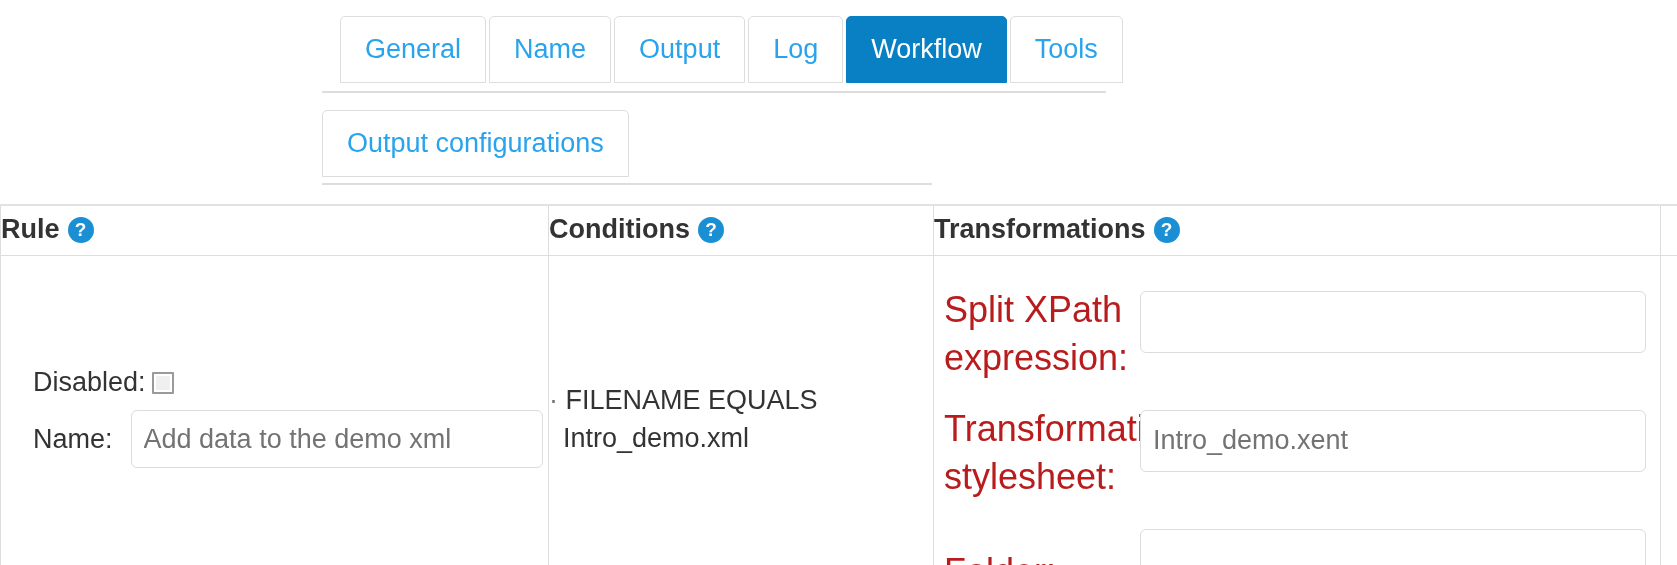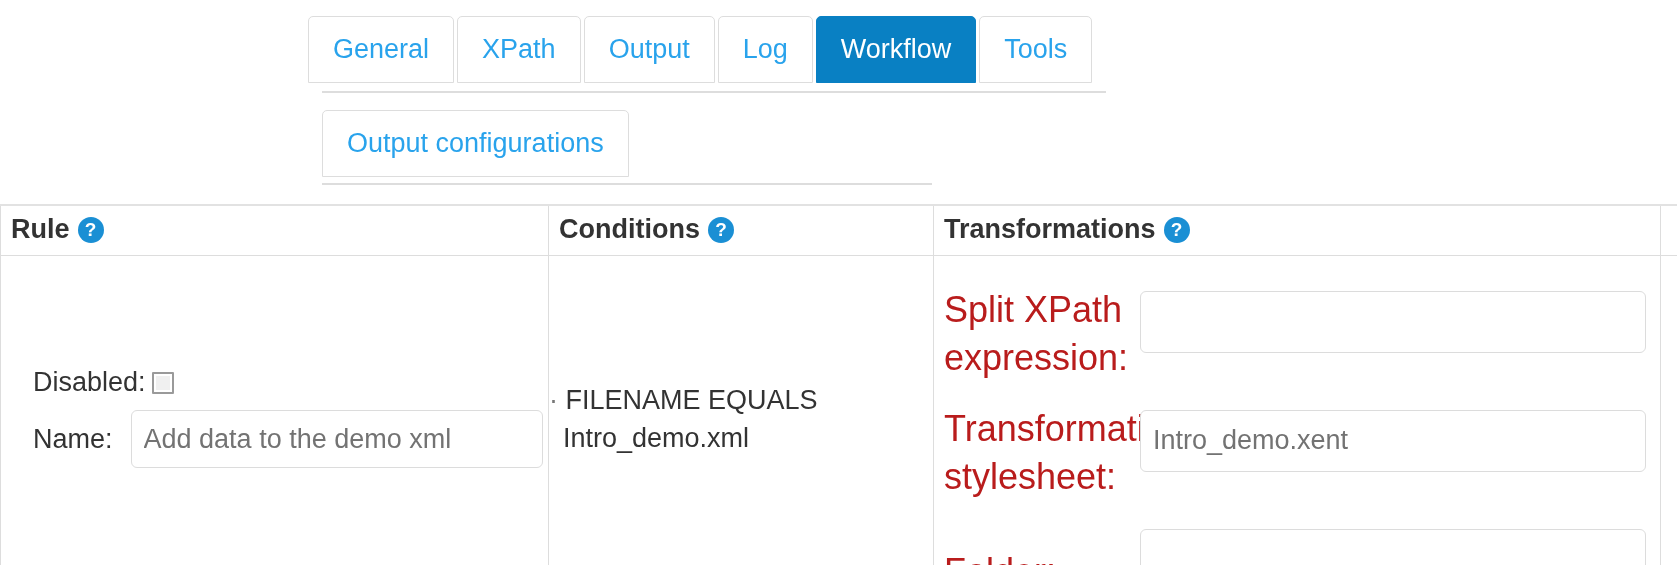--- a/index.html
+++ b/index.html
@@ -20,21 +20,21 @@
     width: 1677px;
     height: 565px;
   }
 
   
   .tabrow {
     position: absolute;
     display: flex;
     align-items: flex-end;
   }
-  #tabrow-main { left: 308px; top: 16px; }
+  #tabrow-main { left: 340px; top: 16px; }
   #tabrow-sub  { left: 322px; top: 110px; }
 
   .tab {
     box-sizing: border-box;
     border: 1px solid #dddddd;
     border-radius: 5px 5px 0 0;
     background: #ffffff;
     color: #29a3ec;
     font-size: 27px;
     line-height: 1;
@@ -72,21 +72,21 @@
   .grid th, .grid td {
     border: 1px solid #dddddd;
     border-left: 0;
     padding: 0;
     vertical-align: top;
     text-align: left;
     background: #ffffff;
   }
   .grid th {
     font-weight: bold;
-    padding: 8px 10px 10px 10px;
+    padding: 8px 10px 10px 0;
     white-space: nowrap;
     border-top: 2px solid #e2e2e2;
   }
   .col-rule   { width: 548px; }
   .col-cond   { width: 385px; }
   .col-trans  { width: 727px; }
   .col-extra  { width: 17px; }
 
   .grid th.cell-left, .grid td.cell-left { border-left: 1px solid #dddddd; }
 
@@ -204,21 +204,21 @@
   .row2 td { height: 14px; background: #efefef; }
 </style>
 </head>
 <body>
 
 <div class="page">
 
   <div class="tabrow-underline" id="underline-main"></div>
   <div class="tabrow" id="tabrow-main">
     <div class="tab">General</div>
-    <div class="tab">XPath</div>
+    <div class="tab">Name</div>
     <div class="tab">Output</div>
     <div class="tab">Log</div>
     <div class="tab active">Workflow</div>
     <div class="tab">Tools</div>
   </div>
 
   <div class="tabrow-underline" id="underline-sub"></div>
   <div class="tabrow" id="tabrow-sub">
     <div class="tab">Output configurations</div>
   </div>

